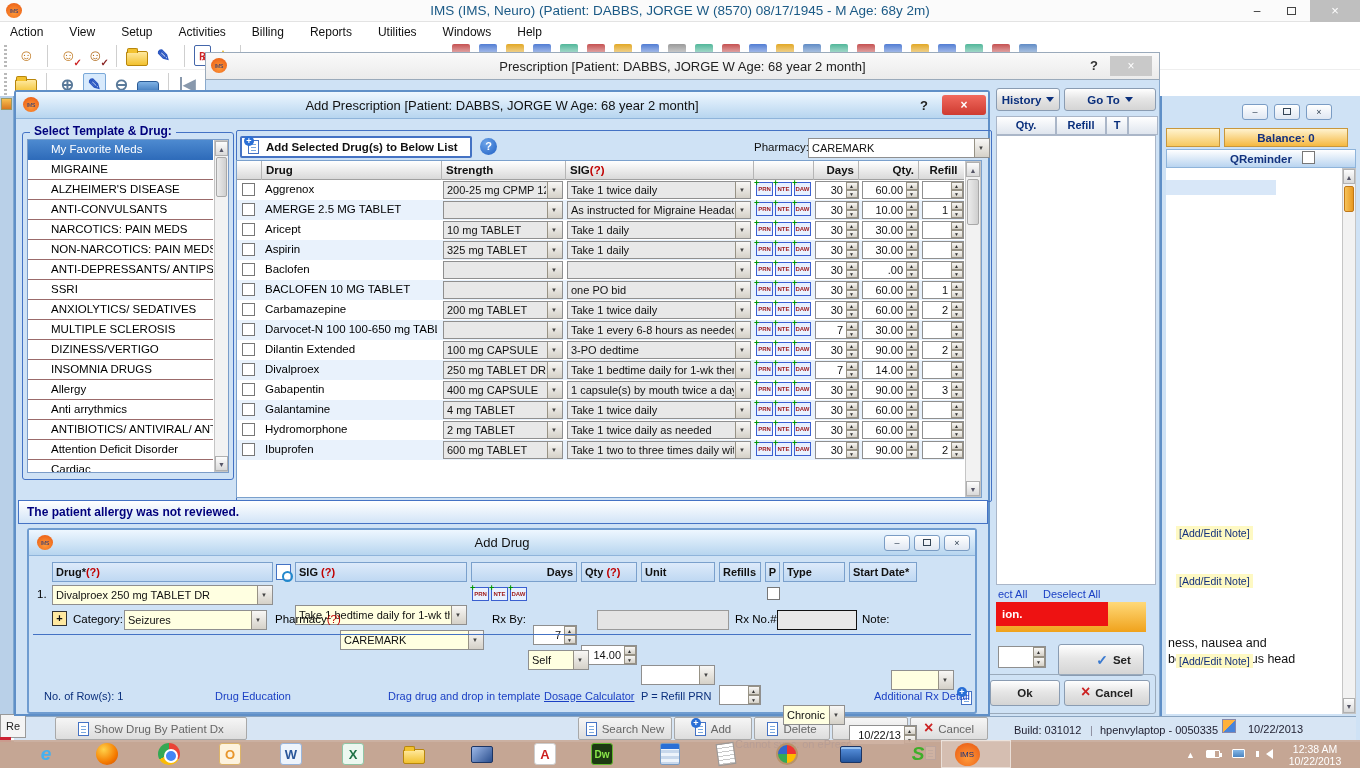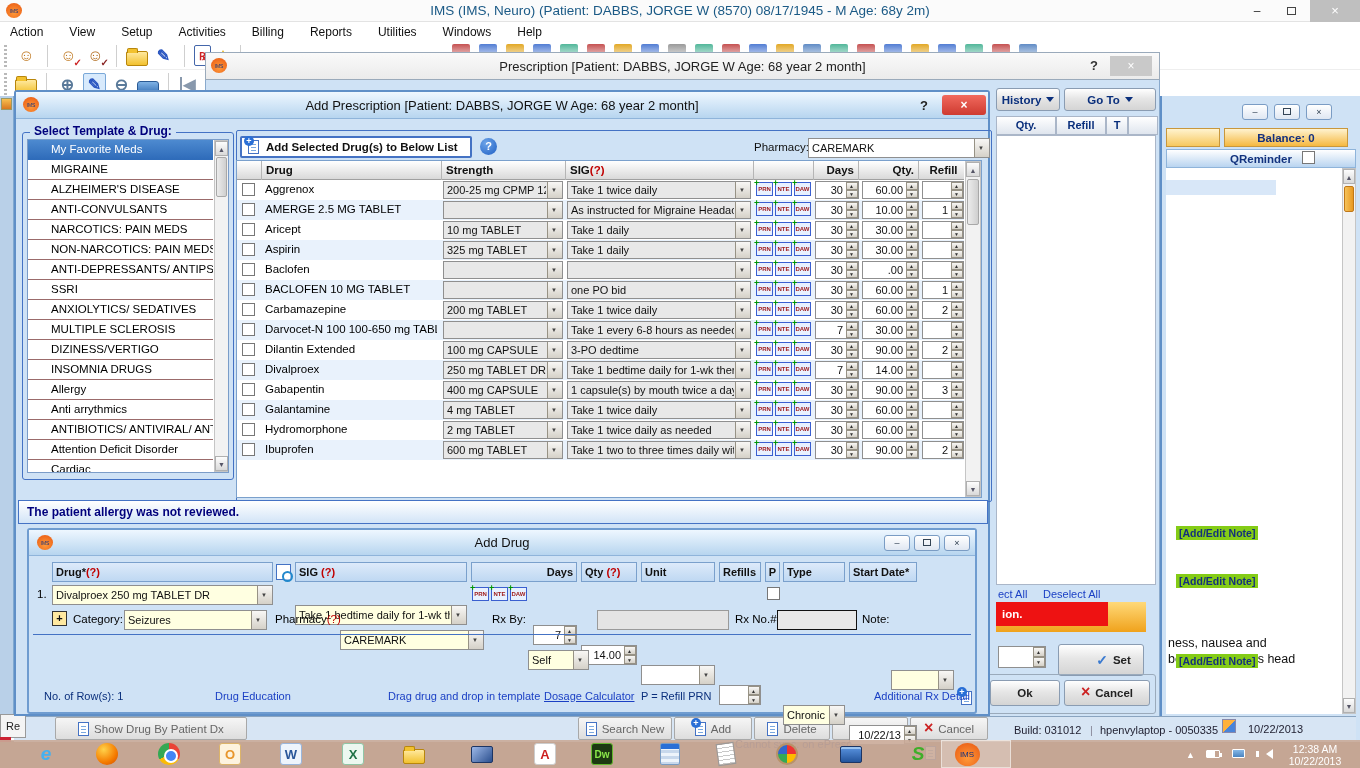--- a/index.html
+++ b/index.html
@@ -140,21 +140,21 @@
   .plusbox{position:absolute;width:15px;height:15px;background:#ffe9a0;border:1px solid #333;font-weight:bold;font-size:11px;line-height:13px;text-align:center;color:#111;}
   .ul{text-decoration:underline;}
   
   #rightwin{position:absolute;left:1160px;top:96px;width:200px;height:646px;background:#cfe2f5;border-left:2px solid #5f8fc7;z-index:25;}
   #rw-balance{position:absolute;left:62px;top:32px;width:124px;height:19px;background:linear-gradient(#fff3cf,#f5b840);border:1px solid #c8973c;color:#14307e;font-weight:bold;font-size:11.5px;text-align:center;line-height:18px;}
   #rw-tab{position:absolute;left:4px;top:32px;width:54px;height:19px;background:linear-gradient(#fff3cf,#f7c85e);border:1px solid #c8973c;}
   #rw-qrem{position:absolute;left:4px;top:53px;width:190px;height:19px;background:linear-gradient(#ffffff,#b9d4f0);border:1px solid #8fb4da;color:#12327e;font-weight:bold;font-size:11.5px;text-align:center;line-height:18px;}
   #rw-content{position:absolute;left:4px;top:72px;width:176px;height:546px;background:#fff;overflow:hidden;}
   #rw-sb{left:180px;top:72px;width:14px;height:546px;}
   #rw-hl{position:absolute;left:0;top:12px;width:110px;height:15px;background:#d8e7f8;}
-  .notelink{position:absolute;background:#84cc16;color:#13307c;font-weight:bold;font-size:10.5px;padding:1px 3px;white-space:nowrap;}
+  .notelink{position:absolute;background:#fef9c3;color:#13307c;font-weight:normal;font-size:10.5px;padding:1px 3px;white-space:nowrap;}
   .noteline{position:absolute;color:#111;font-size:12.5px;white-space:nowrap;}
   
   #leftstrip{position:absolute;left:0;top:96px;width:14px;height:622px;background:#b9d0e8;border-right:1px solid #7fa8d0;z-index:5;}
   #leftstrip .mini{position:absolute;left:1px;top:2px;width:11px;height:12px;background:linear-gradient(#f8c050,#d87820);border:1px solid #996;}
   #refrag{position:absolute;left:0;top:714px;width:26px;height:24px;background:#f4f4f4;border:1px solid #999;font-size:11px;color:#222;text-align:center;line-height:22px;z-index:22;}
   #redfrag{position:absolute;left:0;top:737px;width:11px;height:5px;background:#c23;z-index:22;}
   
   #taskbar{position:absolute;left:0;top:740px;width:1360px;height:28px;background:rgba(202,170,152,0.90);z-index:60;}
   .tbi{position:absolute;top:2px;width:26px;height:24px;display:flex;align-items:center;justify-content:center;}
   .tbi .glyph{font-size:19px;font-weight:bold;font-style:italic;}

